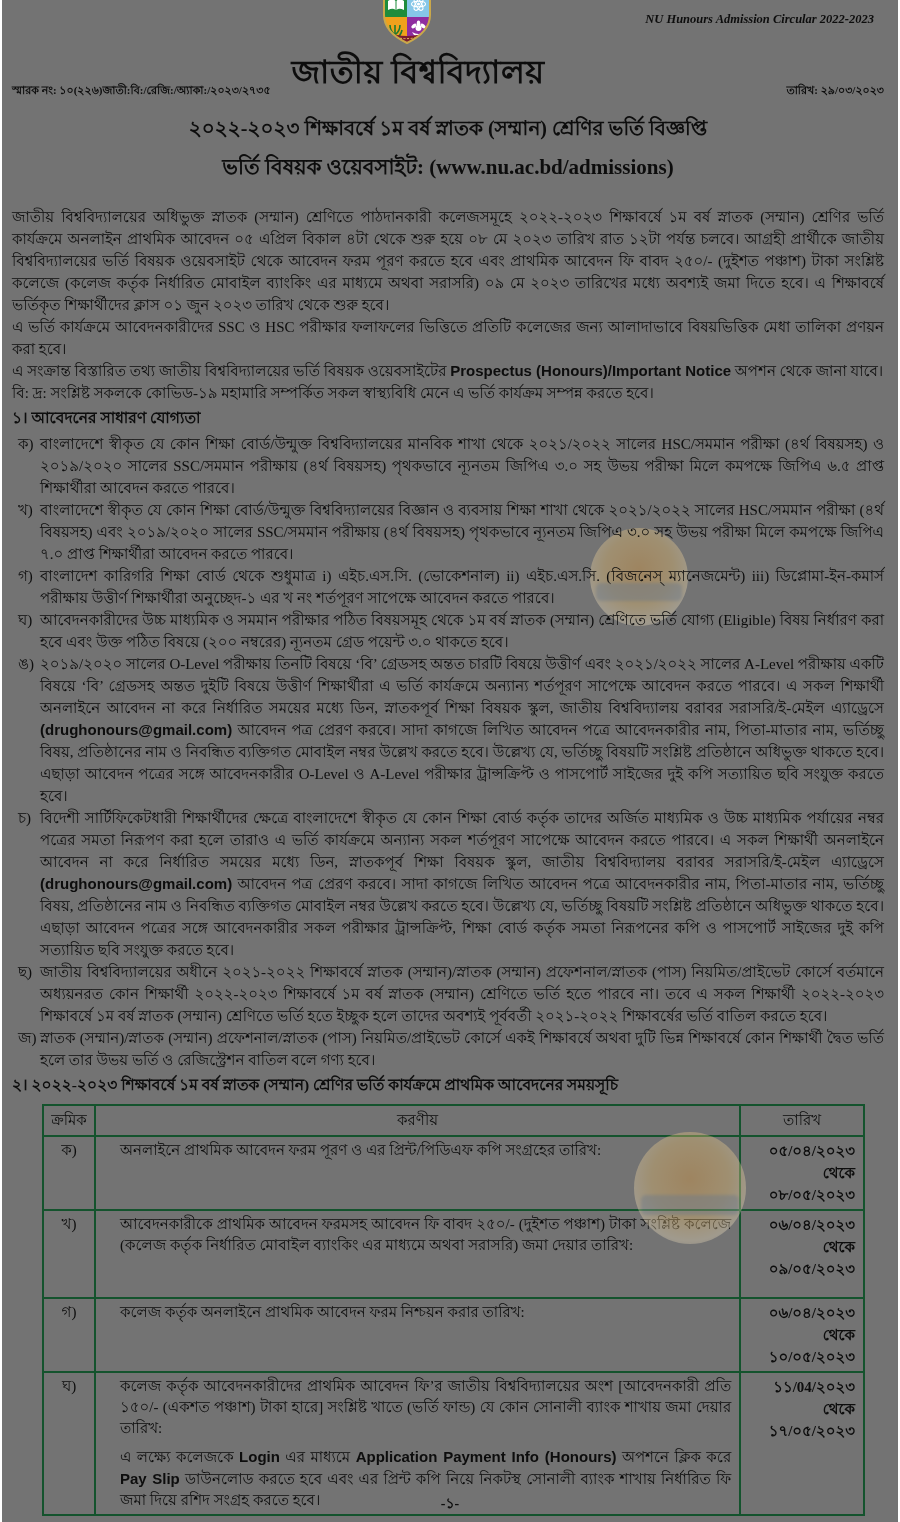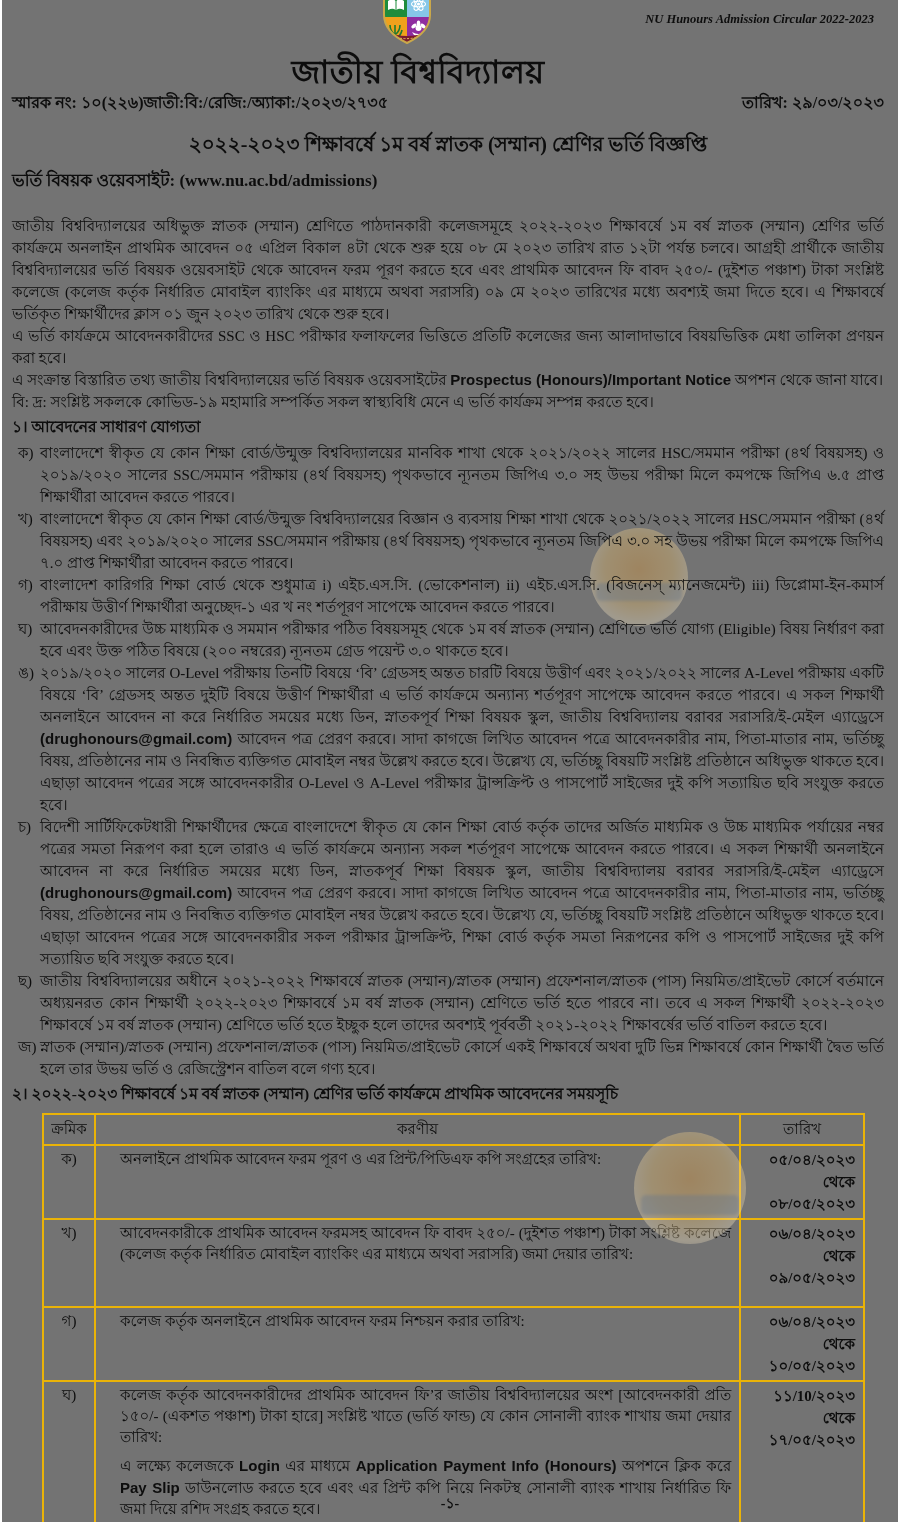--- a/index.html
+++ b/index.html
@@ -22,29 +22,29 @@
   }
   .logo-row {
     display:flex; align-items:center; justify-content:center;
     padding-top:8px; height:66px; margin-right:60px;flex-direction:column;
   }
   .logo-badge { width:64px; height:66px; flex:0 0 auto; margin-right:22px; }
   .uni-name { font-size:32px; font-weight:bold; letter-spacing:0.5px; }
 
   .memo-row {
     display:flex; justify-content:space-between;
-    font-size:16px; font-weight:bold;
-    margin-top:16px;
+    font-size:11px; font-weight:bold;
+    margin-top:8px;
   }
   .doc-title {
     text-align:center; font-size:20px; font-weight:bold;
     margin-top:12px;
   }
   .website-line {
-    font-size:17px; font-weight:bold;
+    text-align:center; font-size:21px; font-weight:bold;
     margin-top:5px;
   }
 
   
   .body-text { font-size:15px; line-height:22px; text-align:justify; }
   .intro { margin-top:20px; }
   .intro p { margin:0; }
 
   .sec-heading { font-size:15.5px; font-weight:bold; margin:2px 0 1px 0; }
 
@@ -53,21 +53,21 @@
 
   
   .sched-table {
     border-collapse:collapse;
     margin:5px 0 6px 30px;
     width:823px;
     table-layout:fixed;
     font-size:15px; line-height:21px;
   }
   .sched-table th, .sched-table td {
-    border:2px solid #eab308;
+    border:2px solid #14532d;
     vertical-align:top;
     padding:3px 8px;
   }
   .sched-table th { font-weight:normal; text-align:center; padding:4px 4px; }
   .col-serial { width:50px; }
   .col-action { width:620px; }
   .col-date   { width:119px; }
   td.serial-cell { text-align:center; }
   td.action-cell { text-align:justify; padding-left:24px; }
   td.date-cell { text-align:right; font-weight:bold; }
@@ -249,21 +249,21 @@
             <div>১০/০৫/২০২৩</div>
           </td>
         </tr>
         <tr class="row-d">
           <td class="serial-cell">ঘ)</td>
           <td class="action-cell">
             <div>কলেজ কর্তৃক আবেদনকারীদের প্রাথমিক আবেদন ফি’র জাতীয় বিশ্ববিদ্যালয়ের অংশ [আবেদনকারী প্রতি ১৫০/- (একশত পঞ্চাশ) টাকা হারে] সংশ্লিষ্ট খাতে (ভর্তি ফান্ড) যে কোন সোনালী ব্যাংক শাখায় জমা দেয়ার তারিখ:</div>
             <div class="action-p2"><span>এ লক্ষ্যে কলেজকে </span><b class="en">Login</b><span> এর মাধ্যমে </span><b class="en">Application Payment Info (Honours)</b><span> অপশনে ক্লিক করে </span><b class="en">Pay Slip</b><span> ডাউনলোড করতে হবে এবং এর প্রিন্ট কপি নিয়ে নিকটস্থ সোনালী ব্যাংক শাখায় নির্ধারিত ফি জমা দিয়ে রশিদ সংগ্রহ করতে হবে।</span></div>
           </td>
           <td class="date-cell">
-            <div>১১/10/২০২৩</div>
+            <div>১১/04/২০২৩</div>
             <div>থেকে</div>
             <div>১৭/০৫/২০২৩</div>
           </td>
         </tr>
       </tbody>
     </table>
 
     <div class="sec-heading">৩।  মেধা তালিকা প্রণয়ন পদ্ধতি ও বিষয় বন্টন</div>
 
   </div>

